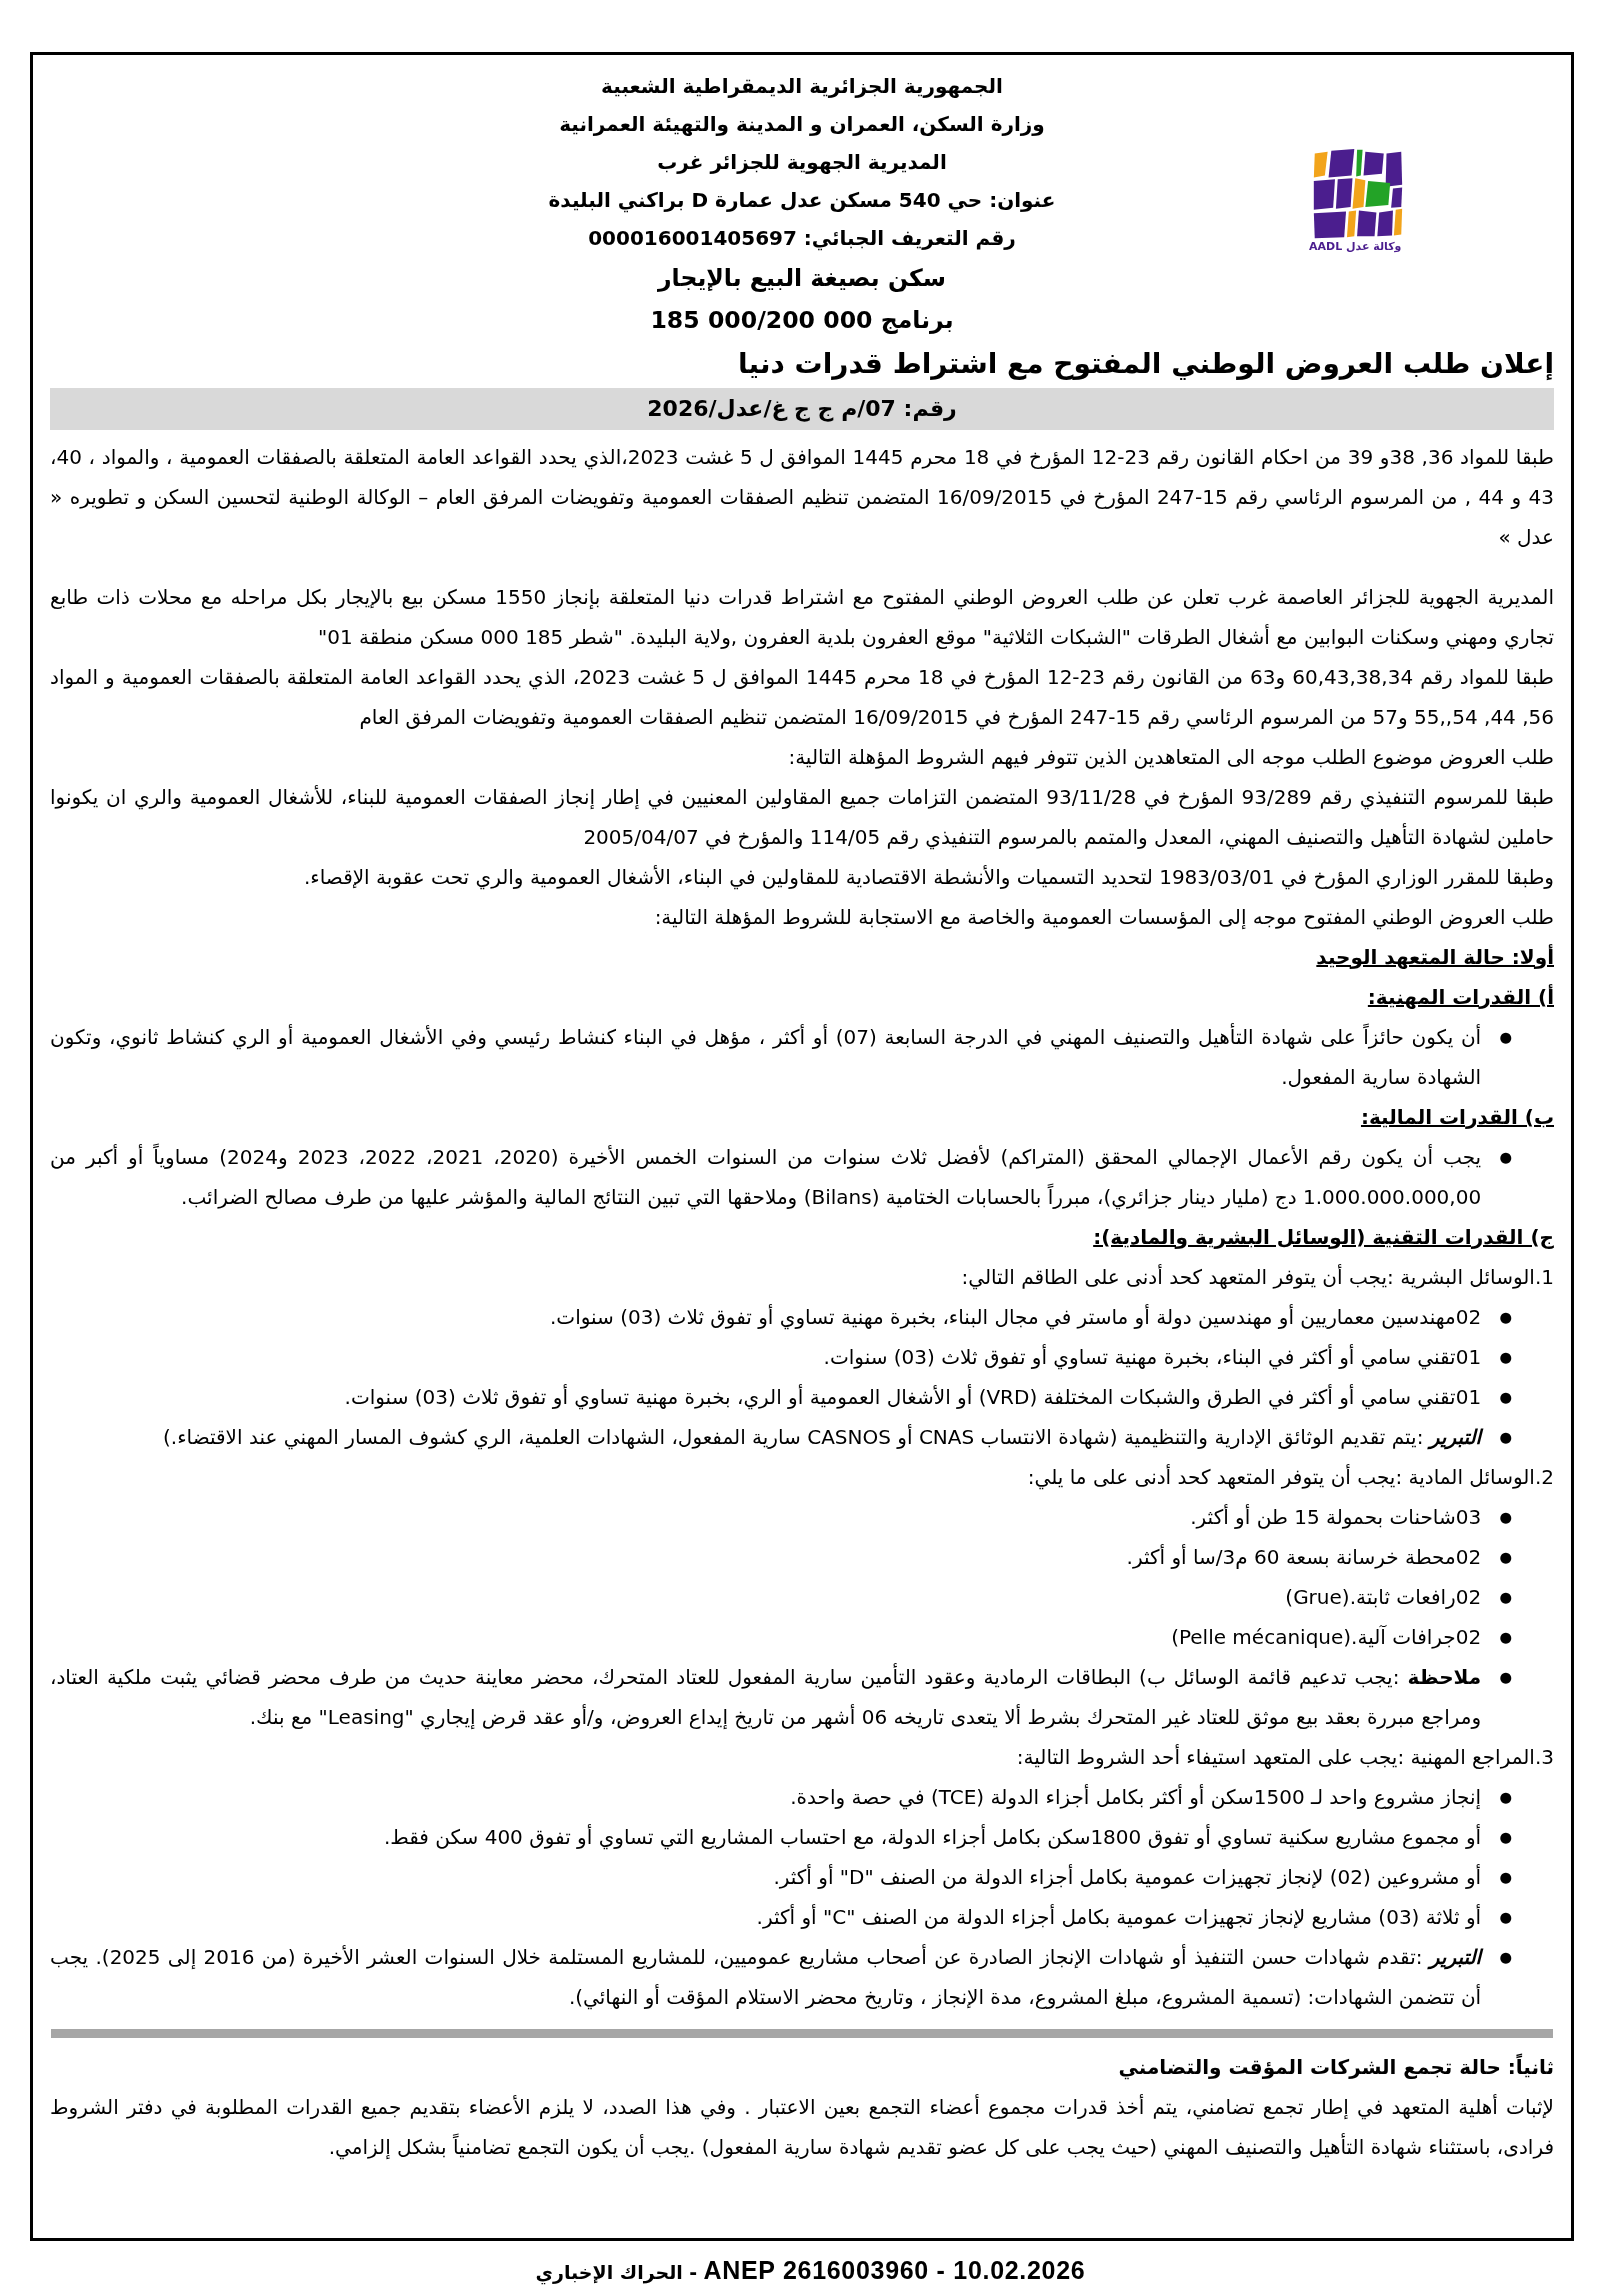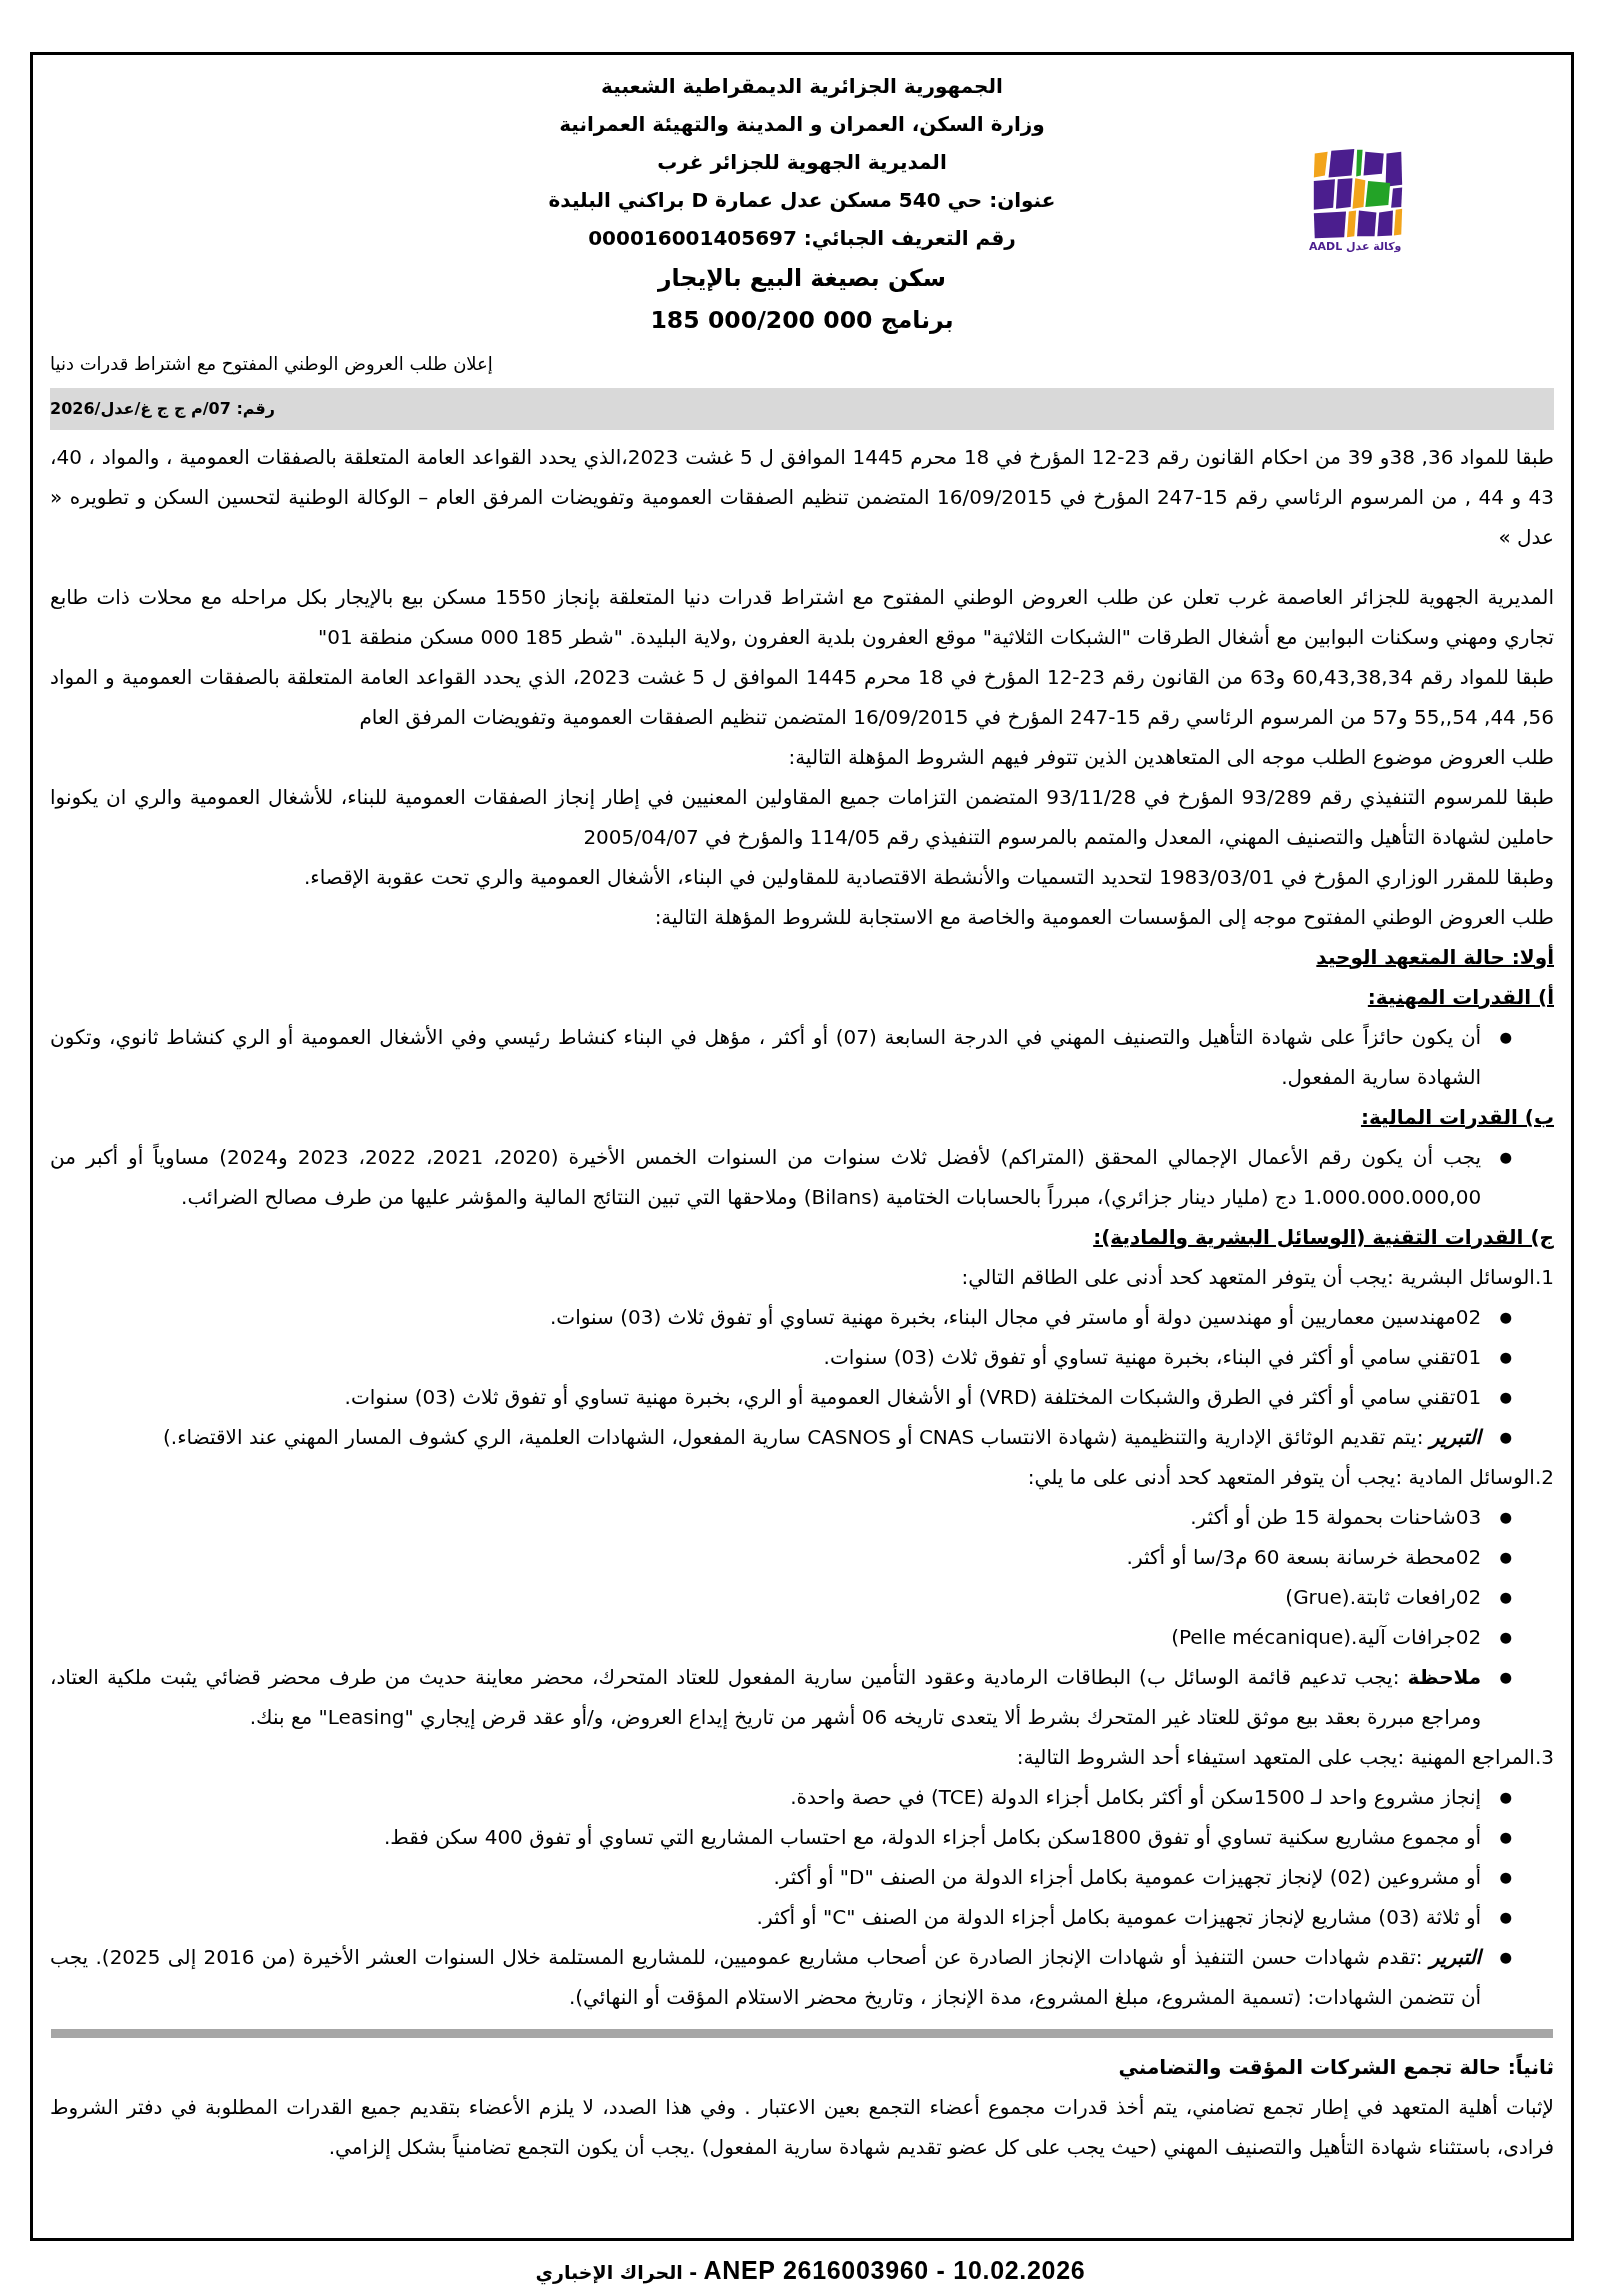--- a/index.html
+++ b/index.html
@@ -14,23 +14,23 @@
     padding:11.8px 17px 0 17px;
   }
   .doc-header { text-align:center; }
   .hline { font-weight:bold; font-size:20px; line-height:38px; }
   .hbig  { font-weight:bold; font-size:23.6px; line-height:42px; }
   .aadl {
     position:absolute; top:93px; right:164px; width:98px; text-align:left;
   }
   .aadl svg { width:92px; height:92px; display:block; margin:0 auto; }
   .aadl-caption { font-size:11px; font-weight:bold; color:#4b1e8e; line-height:14.4px; }
-  .ann-title { text-align:left; font-weight:normal; font-size:18px; line-height:41px; margin-top:2.6px; }
+  .ann-title { text-align:right; font-weight:bold; font-size:28px; line-height:41px; margin-top:2.6px; }
   .ref-band {
-    background:#d9d9d9; text-align:left; font-weight:bold; font-size:16px;
+    background:#d9d9d9; text-align:center; font-weight:bold; font-size:22px;
     line-height:42px; margin:3.9px 0 6.5px 0;
   }
   .para { font-size:20px; line-height:40px; text-align:justify; }
   .bold { font-weight:normal;margin-top:20px; }
   .uh { font-weight:bold; text-decoration:underline; }
   ul.blist { list-style:none; margin:0; padding:0 42px 0 0; }
   ul.blist li { display:flex; gap:18.3px; font-size:20px; line-height:40px; }
   .blt { flex:0 0 auto; font-size:14.4px; line-height:40px; }
   .li-text { flex:1 1 auto; text-align:justify; }
   .jlbl { font-style:italic; font-weight:bold; }

